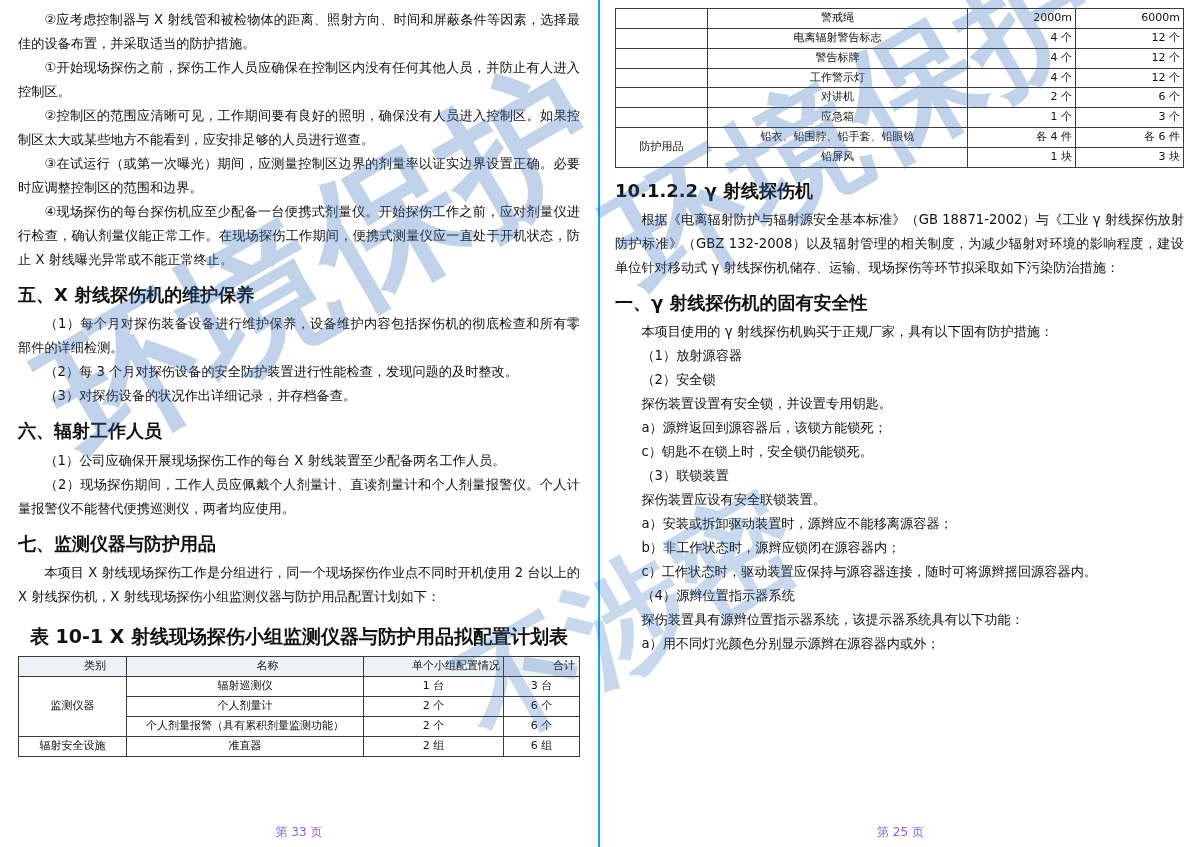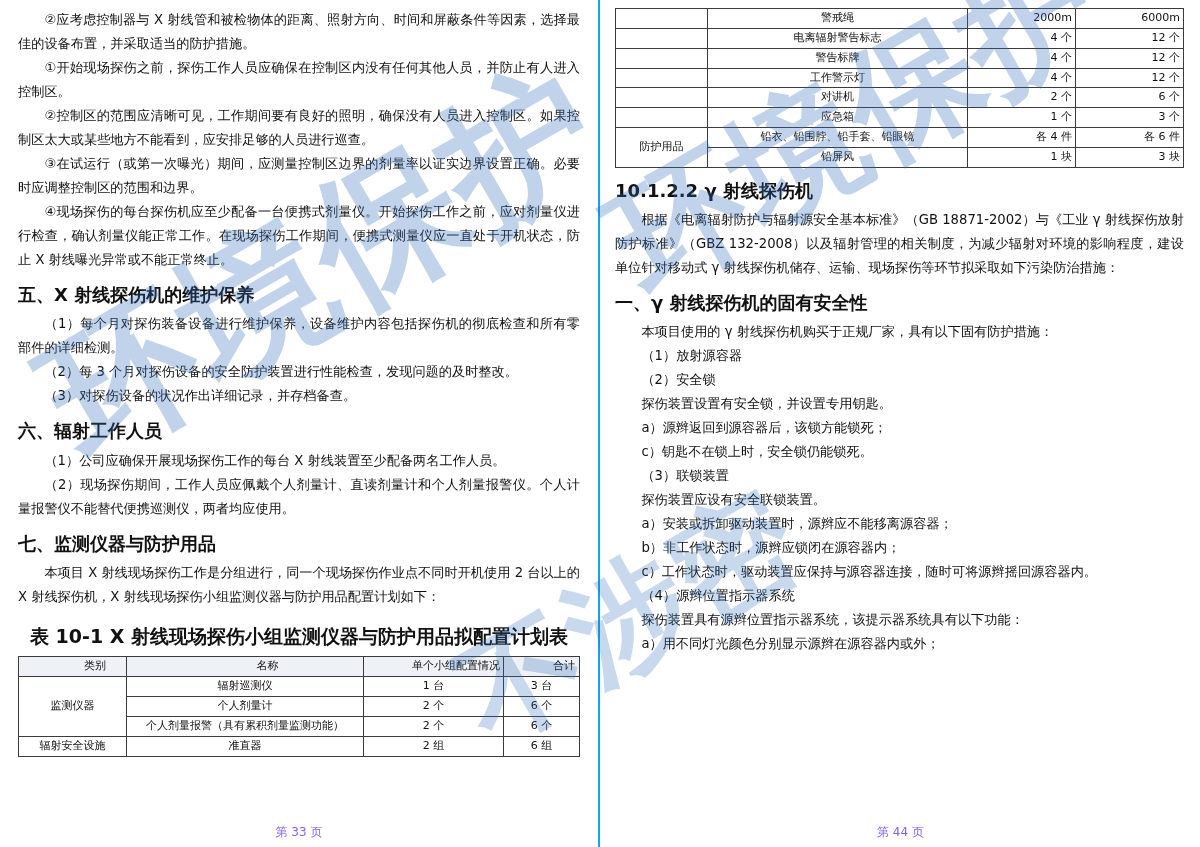--- a/index.html
+++ b/index.html
@@ -244,20 +244,20 @@
       <p class="ind">（3）联锁装置</p>
       <p class="ind">探伤装置应设有安全联锁装置。</p>
       <p class="ind">a）安装或拆卸驱动装置时，源辫应不能移离源容器；</p>
       <p class="ind">b）非工作状态时，源辫应锁闭在源容器内；</p>
       <p class="ind">c）工作状态时，驱动装置应保持与源容器连接，随时可将源辫摇回源容器内。</p>
       <p class="ind">（4）源辫位置指示器系统</p>
       <p class="ind">探伤装置具有源辫位置指示器系统，该提示器系统具有以下功能：</p>
       <p class="ind">a）用不同灯光颜色分别显示源辫在源容器内或外；</p>
 
     </div>
-    <div class="footer">第 44 页</div>
+    <div class="footer">第 25 页</div>
   </div>
 
   <div class="wm wm1">环境保护</div>
   <div class="wm wm2">环境保护</div>
   <div class="wm wm3">不涉密</div>
 
 </div>
 
 </body></html>

